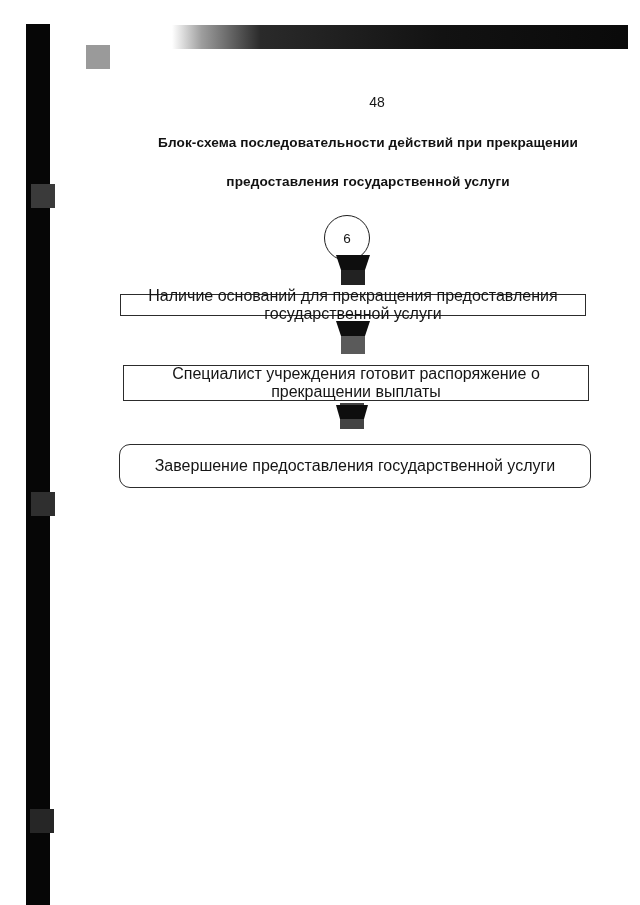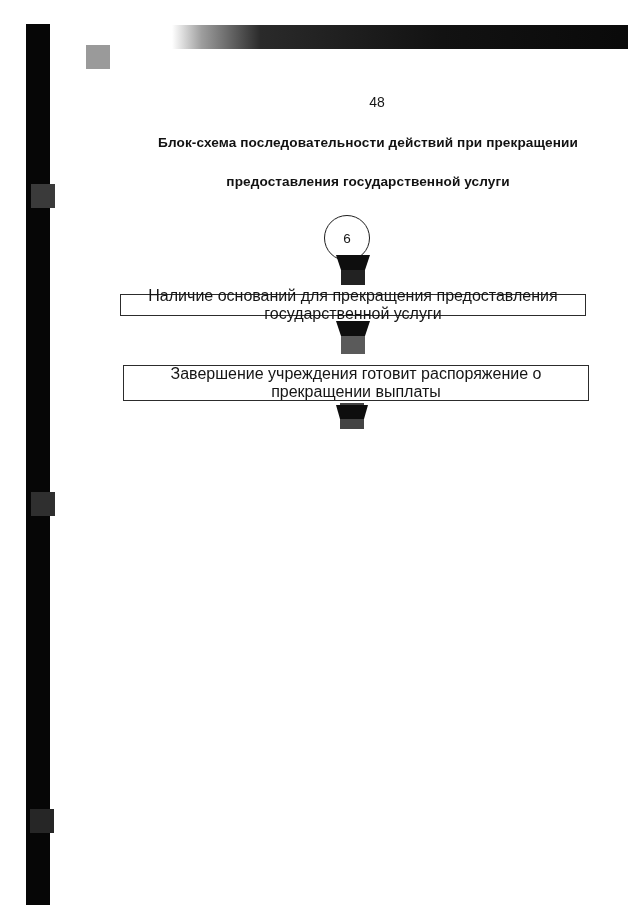--- a/index.html
+++ b/index.html
@@ -152,22 +152,25 @@
   <div class="flow-node node-1">
     <span>Наличие оснований для прекращения предоставления государственной услуги</span>
   </div>
 
   <div class="flow-arrow arrow-2">
     <div class="shaft"></div>
     <div class="head"></div>
   </div>
 
   <div class="flow-node node-2">
-    <span>Завершение учреждения готовит распоряжение о прекращении выплаты</span>
+    <span>Специалист учреждения готовит распоряжение о прекращении выплаты</span>
   </div>
 
   <div class="flow-arrow arrow-3">
     <div class="shaft"></div>
     <div class="head"></div>
   </div>
 
+  <div class="flow-node node-3">
+    <span>Завершение предоставления государственной услуги</span>
+  </div>
 
 </div>
 
 </body></html>

